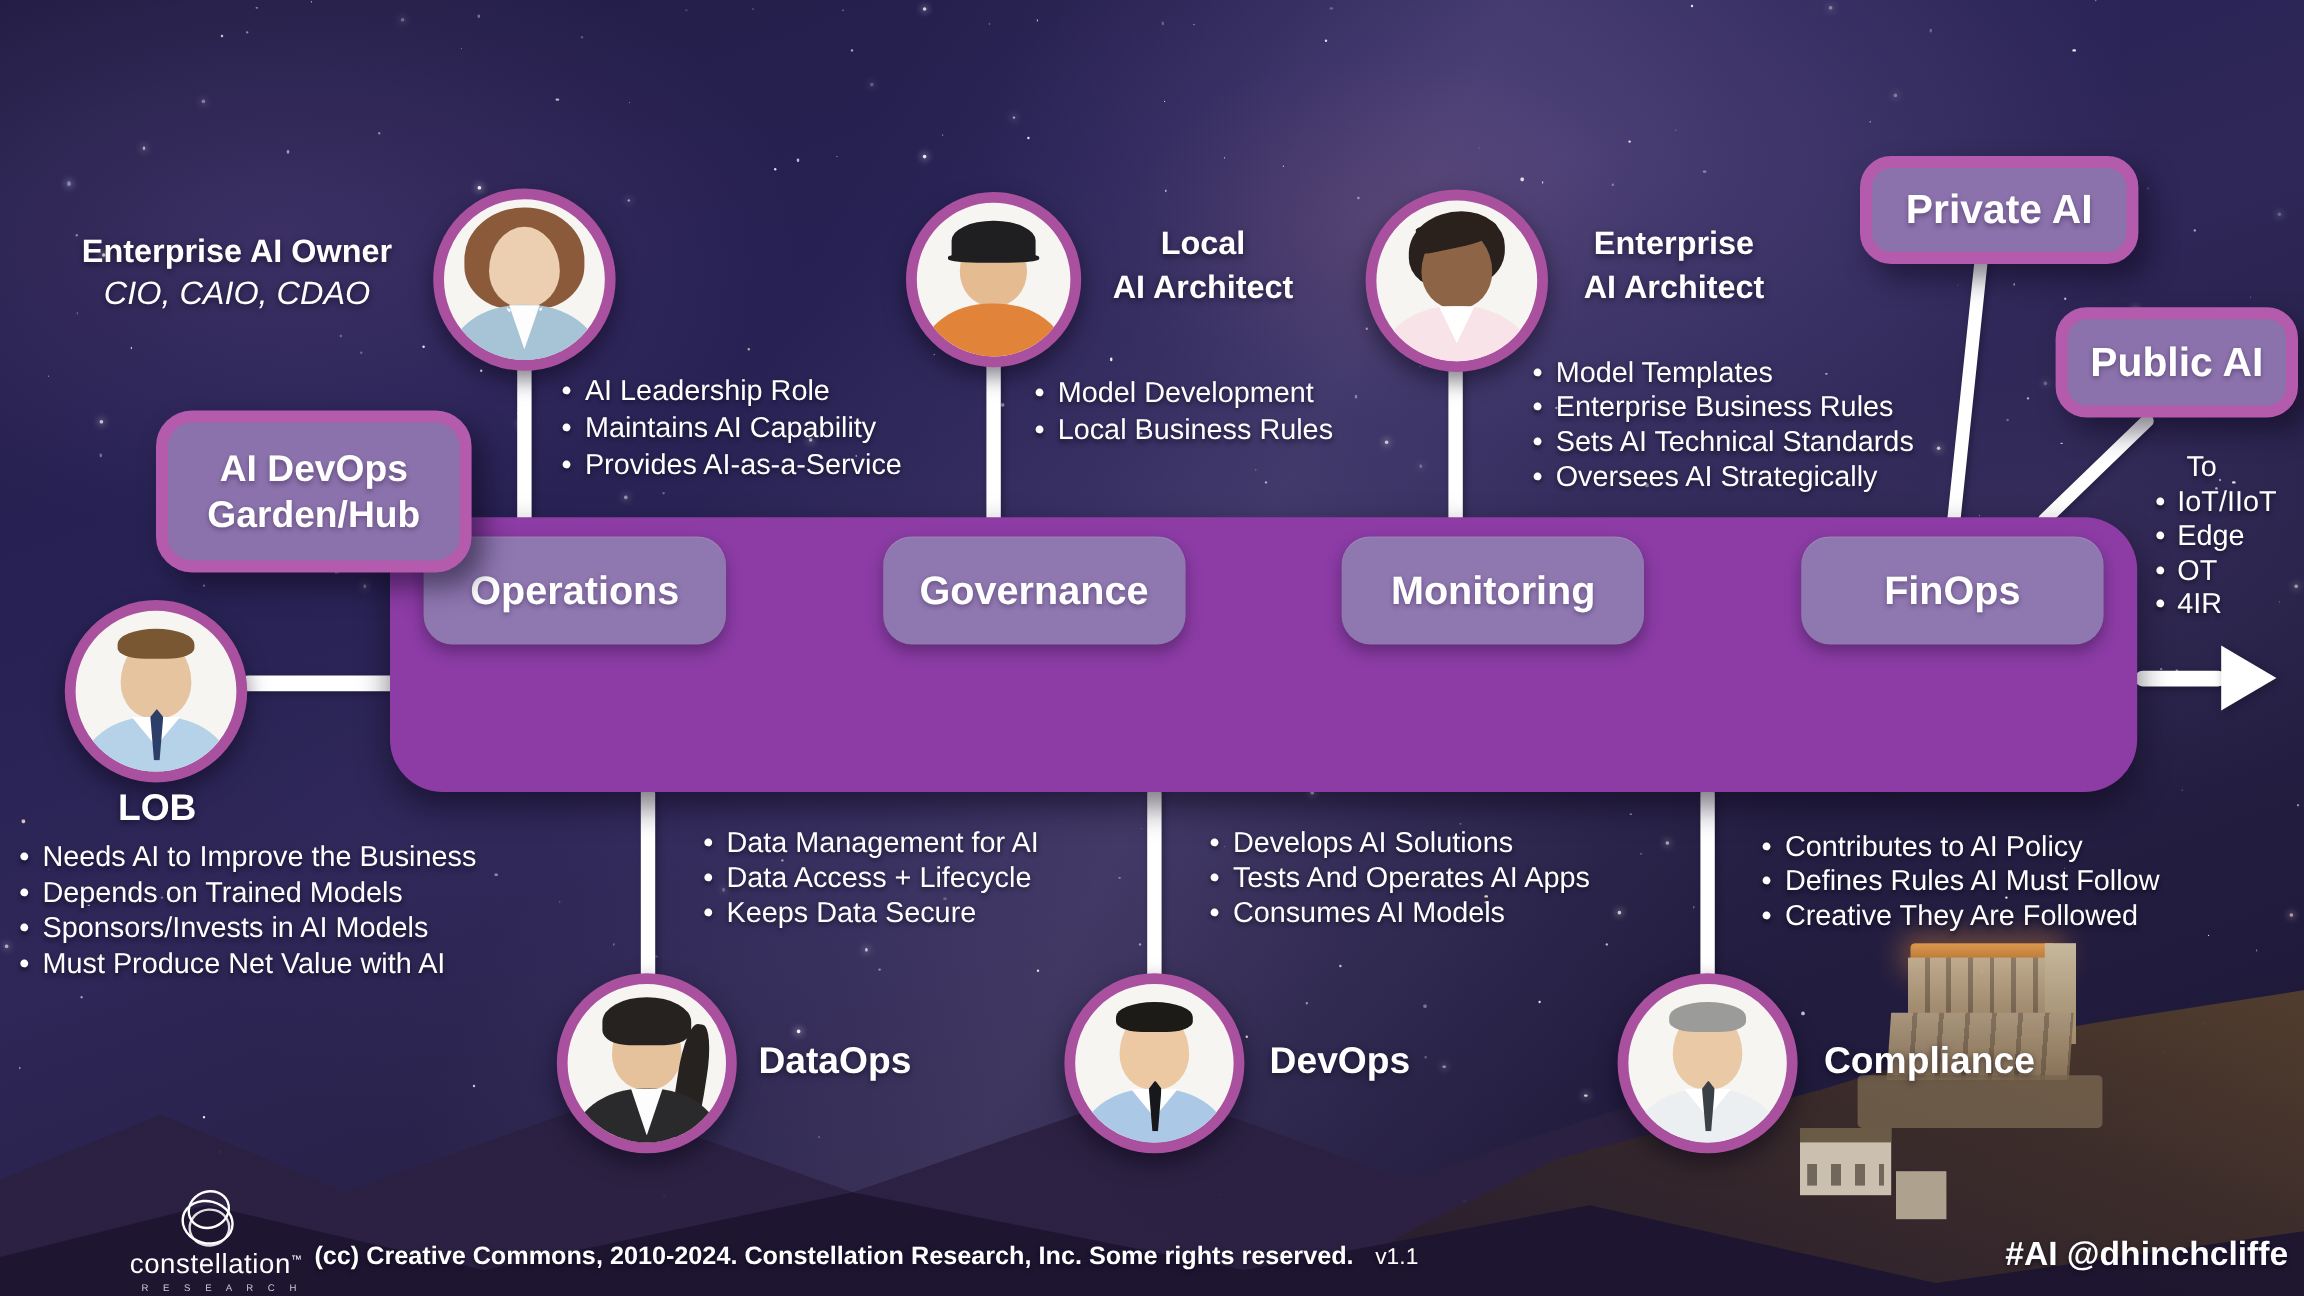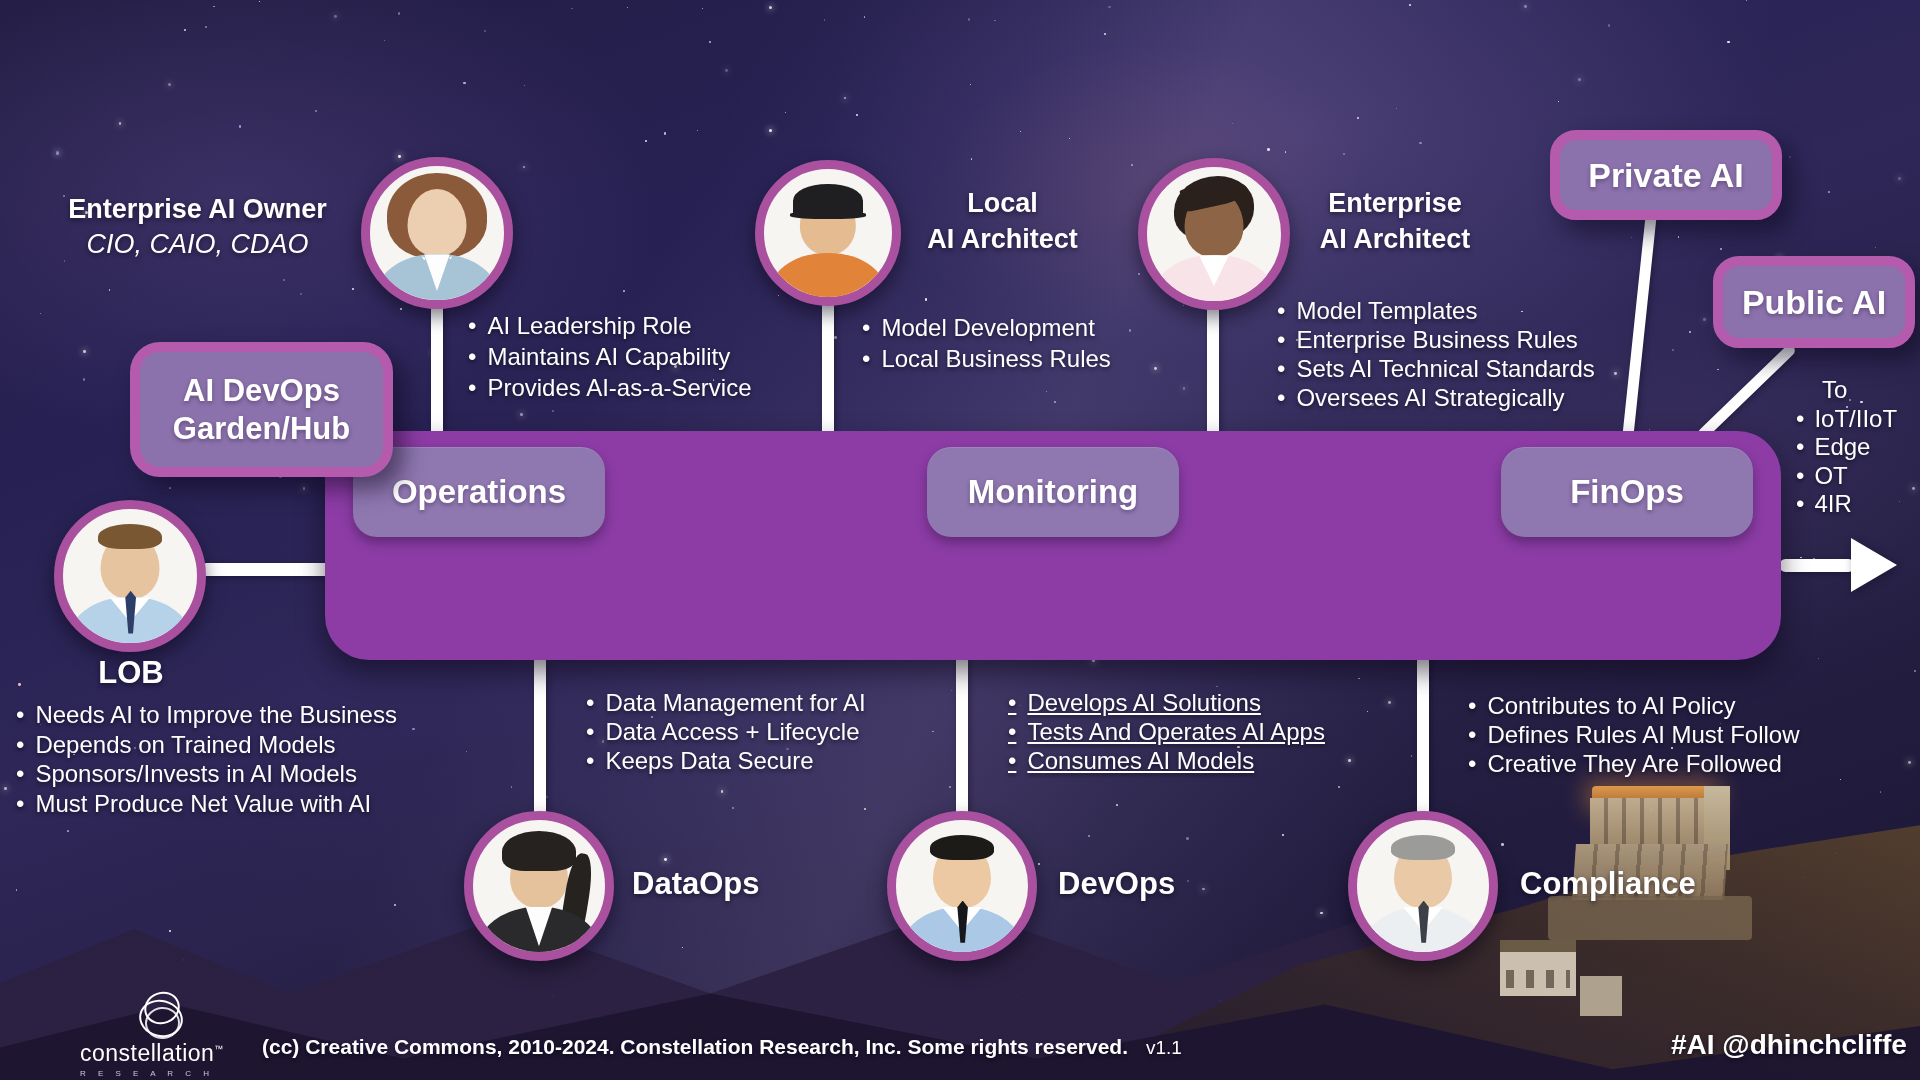--- a/index.html
+++ b/index.html
@@ -142,29 +142,29 @@
   .pl-dataops{left:632px;top:866px;font-size:31px;}
   .pl-devops{left:1058px;top:866px;font-size:31px;}
   .pl-compliance{left:1520px;top:866px;font-size:31px;}
   .blist{position:absolute;z-index:8;color:#fff;font-size:24px;line-height:31px;text-shadow:0 2px 4px rgba(5,0,18,.6);}
   .blist .bi::before{content:"•";margin-right:11px;}
   .bl-owner{left:468px;top:310px;}
   .bl-local{left:862px;top:312px;}
   .bl-ent{left:1277px;top:296px;line-height:29px;}
   .bl-lob{left:16px;top:700px;line-height:29.5px;}
   .bl-dataops{left:586px;top:688px;line-height:29px;}
-  .bl-devops{left:1008px;top:688px;line-height:29px;text-decoration:underline;}
+  .bl-devops{left:1008px;top:688px;line-height:29px;}
   .bl-compliance{left:1468px;top:691px;line-height:29px;}
   
   .to-list{position:absolute;left:1796px;top:376px;z-index:8;color:#fff;font-size:24px;line-height:28.5px;
     text-shadow:0 2px 4px rgba(5,0,18,.6);}
   .to-list .heading{padding-left:26px;}
   .to-list .bi::before{content:"•";margin-right:10px;}
   
-  .logo{position:absolute;left:80px;top:992px;width:160px;z-index:8;text-align:left;}
+  .logo{position:absolute;left:92px;top:992px;width:160px;z-index:8;text-align:right;}
   .orb{position:relative;width:46px;height:46px;margin:0 auto;}
   .orb i{position:absolute;border:2.5px solid #fff;border-radius:50%;}
   .orb .o1{left:7px;top:0;width:32px;height:28px;transform:rotate(-22deg);}
   .orb .o2{left:2px;top:8px;width:40px;height:33px;transform:rotate(14deg);}
   .orb .o3{left:8px;top:15px;width:31px;height:28px;transform:rotate(-4deg);border-color:rgba(255,255,255,.85);}
   .logo-word{font-size:23px;color:#fff;letter-spacing:.5px;margin-top:2px;}
   .logo-word sup{font-size:9px;}
   .logo-sub{font-size:8px;letter-spacing:5px;color:rgba(255,255,255,.75);margin-top:2px;}
   .license{position:absolute;left:262px;top:1035px;z-index:8;font-size:21px;font-weight:bold;color:#fff;
     text-shadow:0 2px 4px rgba(5,0,18,.6);}
@@ -463,20 +463,21 @@
   <div class="cx cx-lob"></div>
   <div class="cx cx-dataops"></div>
   <div class="cx cx-devops"></div>
   <div class="cx cx-compliance"></div>
   <div class="cx cx-arrow-shaft"></div>
   <div class="arrow-head"></div>
 
   <div class="capability">
     <div class="cap-items">
         <div class="cap-item">Operations</div>
+        <div class="cap-item">Governance</div>
         <div class="cap-item">Monitoring</div>
         <div class="cap-item">FinOps</div>
       </div>
   </div>
 
   <div class="pill pill-garden">
       <div class="pline">AI DevOps</div>
       <div class="pline">Garden/Hub</div>
     </div>
   <div class="pill pill-private">

